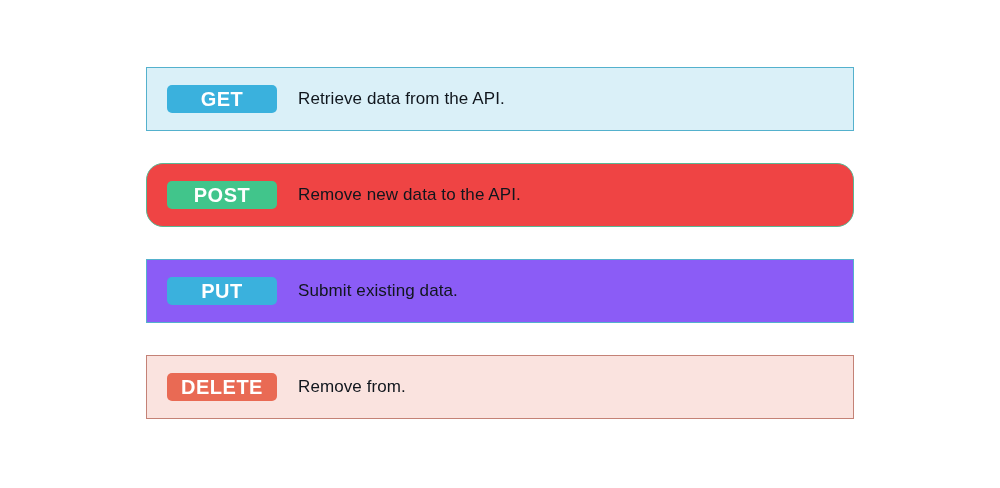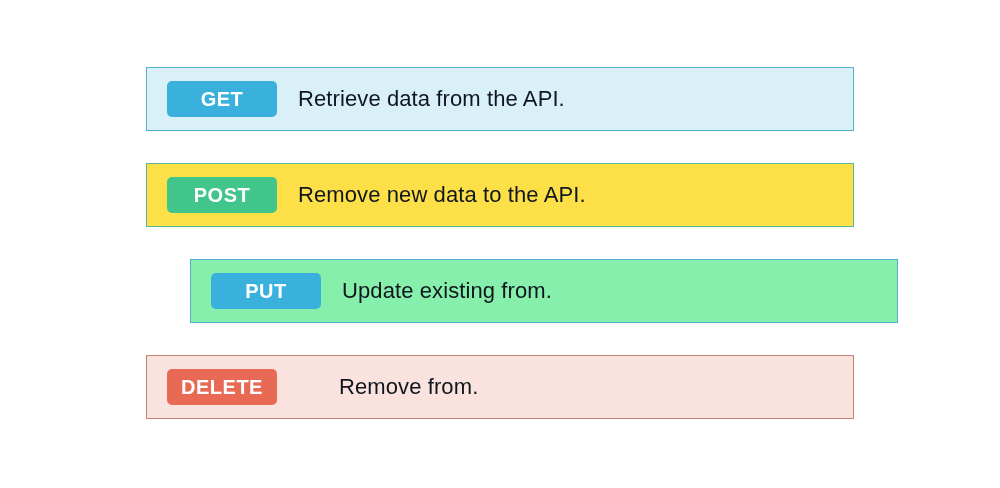--- a/index.html
+++ b/index.html
@@ -26,62 +26,62 @@
     width: 708px;
     height: 64px;
     margin-bottom: 32px;
     border: 1px solid transparent;
     display: flex;
     align-items: center;
   }
   .method-badge {
     box-sizing: border-box;
     width: 110px;
-    height: 36px;
+    height: 28px;
     margin-left: 20px;
     border-radius: 5px;
     display: flex;
     align-items: center;
     justify-content: center;
     color: #ffffff;
     font-size: 20px;
     font-weight: bold;
     letter-spacing: 0.5px;
     flex: 0 0 auto;
     cursor: pointer;
     border: none;
     text-align: right;
   }
   .method-desc {
     margin-left: 21px;
-    font-size: 22px;
+    font-size: 17px;
     color: #10161d;
     letter-spacing: 0.1px;
   }
 </style>
 </head>
 <body style="background: rgb(255, 255, 255);">
 
 <div class="canvas">
   <div class="rows-container">
 
     <div class="method-row" style="background: rgb(218, 240, 248); border-color: rgb(84, 177, 205);">
       <button class="method-badge" style="background: rgb(58, 177, 221); color: rgb(255, 255, 255);">GET</button>
       <span class="method-desc">Retrieve data from the API.</span>
     </div>
 
-    <div class="method-row" style="background: #fde047; border-color: rgb(90, 183, 148);">
+    <div class="method-row" style="background: #ef4444; border-color: rgb(90, 183, 148); border-radius: 17px;">
       <button class="method-badge" style="background: rgb(65, 197, 139); color: rgb(255, 255, 255);">POST</button>
       <span class="method-desc">Remove new data to the API.</span>
     </div>
 
-    <div class="method-row" style="background: #86efac; border-color: rgb(84, 177, 205); margin-left: 44px;">
+    <div class="method-row" style="background: #8b5cf6; border-color: rgb(84, 177, 205);">
       <button class="method-badge" style="background: rgb(58, 177, 221); color: rgb(255, 255, 255);">PUT</button>
-      <span class="method-desc">Update existing from.</span>
+      <span class="method-desc">Submit existing data.</span>
     </div>
 
-    <div class="method-row" style="background: rgb(250, 227, 223); border-color: rgb(196, 130, 118); gap: 41px;">
+    <div class="method-row" style="background: rgb(250, 227, 223); border-color: rgb(196, 130, 118);">
       <button class="method-badge" style="background: rgb(233, 106, 84); color: rgb(255, 255, 255);">DELETE</button>
       <span class="method-desc">Remove from.</span>
     </div>
 
   </div>
 </div>
 
 </body></html>

